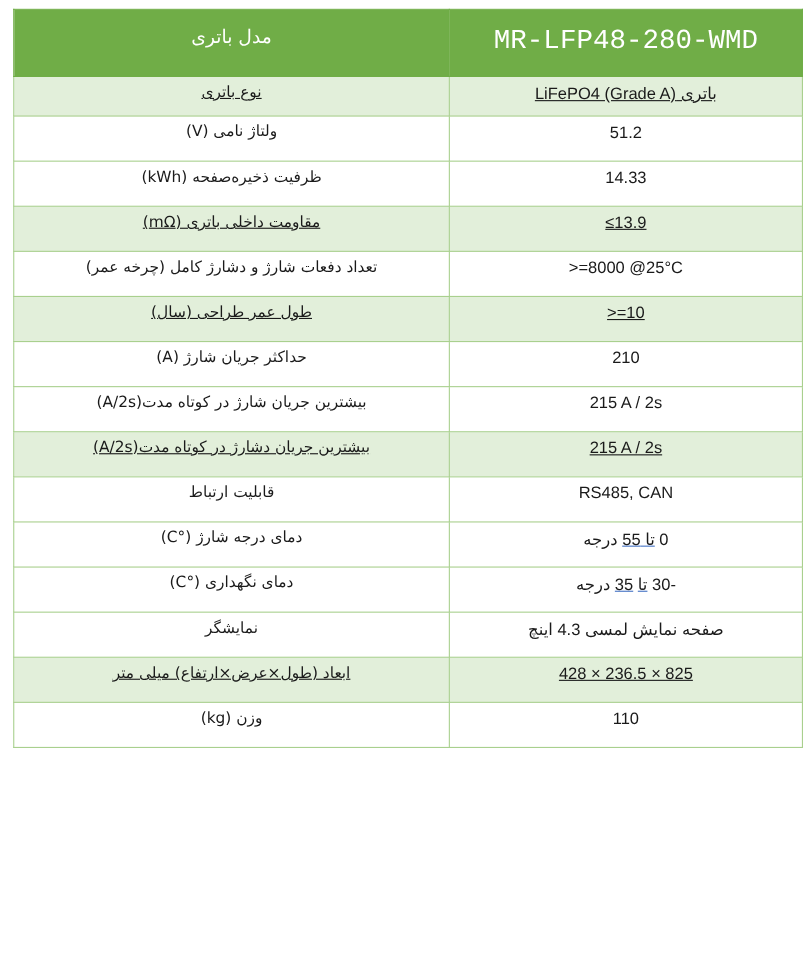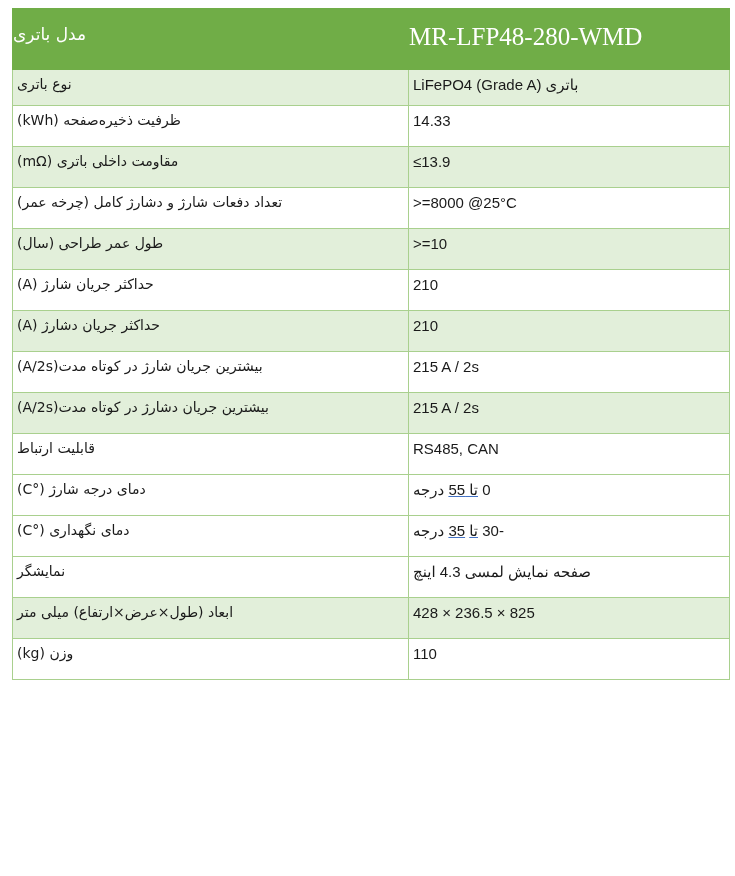--- a/index.html
+++ b/index.html
@@ -10,41 +10,41 @@
       top: 8px;
       width: 717px;
       border-collapse: collapse;
       table-layout: fixed;
       font-family: "DejaVu Sans", sans-serif;
       font-size: 14px;
       color: #1a1a1a;
     }
     .spec-table td {
       border: 1.5px solid #a9d08e;
-      text-align: left;
+      text-align: center;
       vertical-align: top;
       padding: 6px 4px 0 4px;
       overflow: hidden;
       white-space: nowrap;
     }
     .spec-table col.c-label { width: 396px; }
     .spec-table col.c-value { width: 321px; }
     .spec-table tr.header td {
       background: #70ad47;
       color: #ffffff;
       height: 50px;
       padding: 0;
       vertical-align: middle;
       border-color: #70ad47;
     }
     .spec-table tr.header td.h-label { font-size: 17px; padding-bottom: 10px; }
-    .spec-table tr.header td.h-value { font-size: 25px; font-family: Liberation Serif, serif; padding-bottom: 4px; }
+    .spec-table tr.header td.h-value { font-size: 25px; font-family: Liberation Mono, monospace; padding-bottom: 4px; }
     .spec-table tr.row td { height: 34px; }
     .spec-table tr.row.first td { height: 29px; }
-    .spec-table tr.row.green td { background: #e2efda; }
+    .spec-table tr.row.green td { background: #e2efda; text-decoration: underline; }
     .spec-table tr.row.white td { background: #ffffff; }
     .val { font-family: "Liberation Sans", sans-serif; font-size: 15px; }
     .lbl { direction: rtl; unicode-bidi: embed; }
     .val-rtl { direction: rtl; unicode-bidi: embed; }
     .u-blue { text-decoration: underline; text-decoration-color: #4472c4; }
   </style>
 </head>
 <body>
 
 <table class="spec-table">
@@ -56,41 +56,41 @@
     <tr class="header">
       <td class="h-label lbl">مدل باتری</td>
       <td class="h-value">MR-LFP48-280-WMD</td>
     </tr>
 
     <tr class="row green first">
       <td class="lbl">نوع باتری</td>
       <td class="val val-rtl">باتری LiFePO4  (Grade A)</td>
     </tr>
     <tr class="row white">
+      <td class="lbl">ولتاژ نامی (V)</td>
+      <td class="val">51.2</td>
+    </tr>
+    <tr class="row white">
       <td class="lbl">ظرفیت ذخیره‌صفحه (kWh)</td>
       <td class="val">14.33</td>
     </tr>
     <tr class="row green">
       <td class="lbl">مقاومت داخلی باتری (mΩ)</td>
       <td class="val">≤13.9</td>
     </tr>
     <tr class="row white">
       <td class="lbl">تعداد دفعات شارژ و دشارژ کامل (چرخه عمر)</td>
       <td class="val">&gt;=8000 @25°C</td>
     </tr>
     <tr class="row green">
       <td class="lbl">طول عمر طراحی (سال)</td>
       <td class="val">&gt;=10</td>
     </tr>
     <tr class="row white">
       <td class="lbl">حداکثر جریان شارژ (A)</td>
-      <td class="val">210</td>
-    </tr>
-    <tr class="row green">
-      <td class="lbl">حداکثر جریان دشارژ (A)</td>
       <td class="val">210</td>
     </tr>
     <tr class="row white">
       <td class="lbl">بیشترین جریان شارژ در کوتاه مدت(A/2s)</td>
       <td class="val">215 A / 2s</td>
     </tr>
     <tr class="row green">
       <td class="lbl">بیشترین جریان دشارژ در کوتاه مدت(A/2s)</td>
       <td class="val">215 A / 2s</td>
     </tr>

